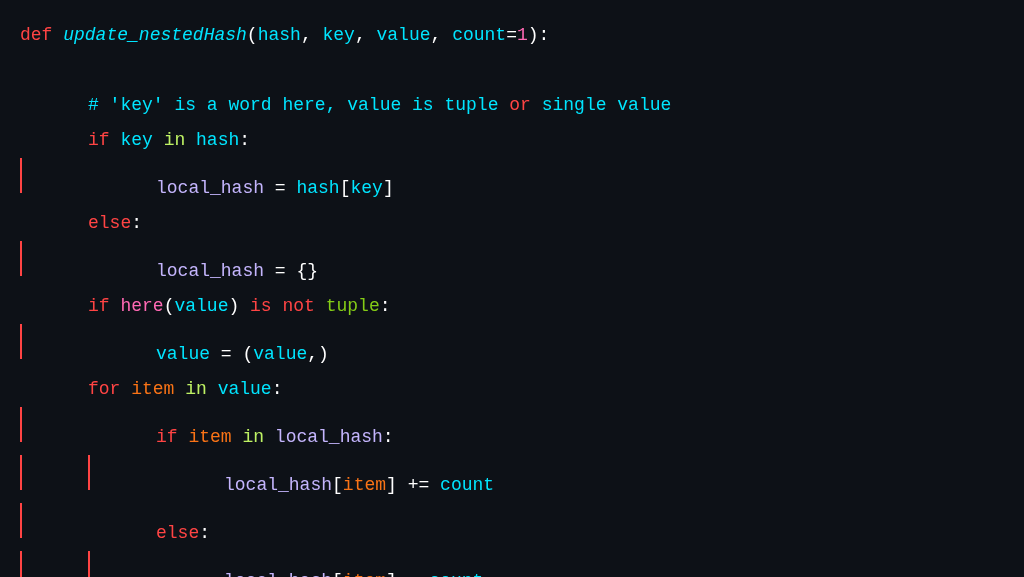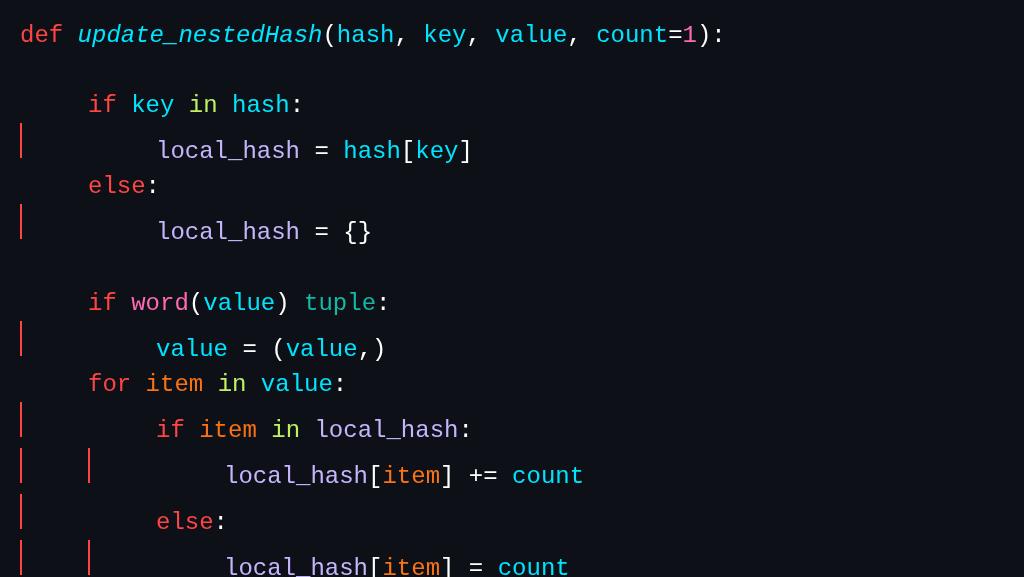--- a/index.html
+++ b/index.html
@@ -17,21 +17,21 @@
       align-items: center;
       justify-content: center;
     }
 
     .code-container {
       background-color: #0d1117;
       width: 1024px;
       height: 577px;
       padding: 18px 20px;
       font-family: 'Courier New', Courier, monospace;
-      font-size: 24px;
+      font-size: 18px;
       line-height: 35px;
       position: relative;
     }
 
     .line {
       display: flex;
       align-items: baseline;
       white-space: pre;
     }
 
@@ -44,54 +44,57 @@
     .comment   { color: #00e5ff; }   
     .var-key   { color: #00e5ff; }
     .var-value { color: #00e5ff; }
     .var-count { color: #00e5ff; }
     .var-hash  { color: #00e5ff; }
     .var-local { color: #c4b5fd; }
     .var-item  { color: #f97316; }
     .kw-in     { color: #bef264; }   
     .kw-is     { color: #ff4444; }
     .kw-type   { color: #ff69b4; }
-    .str-tuple { color: #14b8a6; margin-top: 36px; }
+    .str-tuple { color: #84cc16; }
     .op        { color: #ffffff; }
     .num       { color: #ff69b4; }
   </style>
 </head>
 <body>
 
 <div class="code-container">
 
   <div class="line">
     <span class="kw-def">def </span><span class="fn-name">update_nestedHash</span><span class="punct">(</span><span class="param">hash</span><span class="punct">, </span><span class="param">key</span><span class="punct">, </span><span class="param">value</span><span class="punct">, </span><span class="param">count</span><span class="punct">=</span><span class="num">1</span><span class="punct">):</span>
   </div>
 
   <div class="line">&nbsp;</div>
 
+  <div class="line">
+    <span style="display:inline-block;width:68px"></span><span class="comment"># 'key' is a word here, value is tuple </span><span class="kw-ctrl">or</span><span class="comment"> single value</span>
+  </div>
 
   <div class="line">
     <span style="display:inline-block;width:68px"></span><span class="kw-ctrl">if </span><span class="var-key">key </span><span class="kw-in">in </span><span class="var-hash">hash</span><span class="punct">:</span>
   </div>
 
   <div class="line">
     <span style="display:inline-block;width:68px;border-left:2px solid #ff4444;height:35px;vertical-align:middle"></span><span style="display:inline-block;width:68px"></span><span class="var-local">local_hash </span><span class="op">= </span><span class="var-hash">hash</span><span class="punct">[</span><span class="var-key">key</span><span class="punct">]</span>
   </div>
 
   <div class="line">
     <span style="display:inline-block;width:68px"></span><span class="kw-ctrl">else</span><span class="punct">:</span>
   </div>
 
   <div class="line">
     <span style="display:inline-block;width:68px;border-left:2px solid #ff4444;height:35px;vertical-align:middle"></span><span style="display:inline-block;width:68px"></span><span class="var-local">local_hash </span><span class="op">= </span><span class="punct">{}</span>
   </div>
 
   <div class="line">
-    <span style="display:inline-block;width:68px"></span><span class="kw-ctrl">if </span><span class="kw-type">word</span><span class="punct">(</span><span class="var-value">value</span><span class="punct">) </span><span class="str-tuple">tuple</span><span class="punct">:</span>
+    <span style="display:inline-block;width:68px"></span><span class="kw-ctrl">if </span><span class="kw-type">here</span><span class="punct">(</span><span class="var-value">value</span><span class="punct">) </span><span class="kw-is">is not </span><span class="str-tuple">tuple</span><span class="punct">:</span>
   </div>
 
   <div class="line">
     <span style="display:inline-block;width:68px;border-left:2px solid #ff4444;height:35px;vertical-align:middle"></span><span style="display:inline-block;width:68px"></span><span class="var-value">value </span><span class="op">= </span><span class="punct">(</span><span class="var-value">value</span><span class="punct">,)</span>
   </div>
 
   <div class="line">
     <span style="display:inline-block;width:68px"></span><span class="kw-ctrl">for </span><span class="var-item">item </span><span class="kw-in">in </span><span class="var-value">value</span><span class="punct">:</span>
   </div>
 

